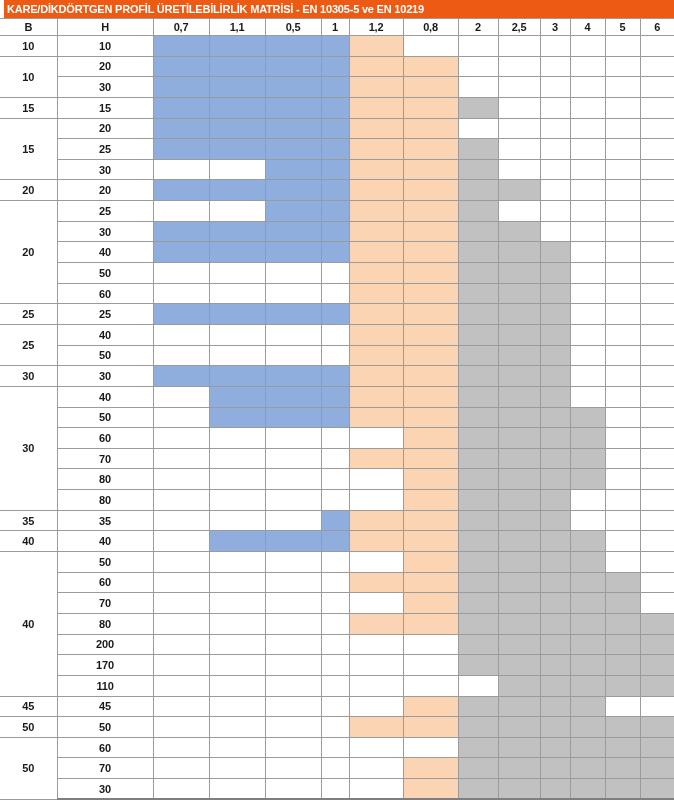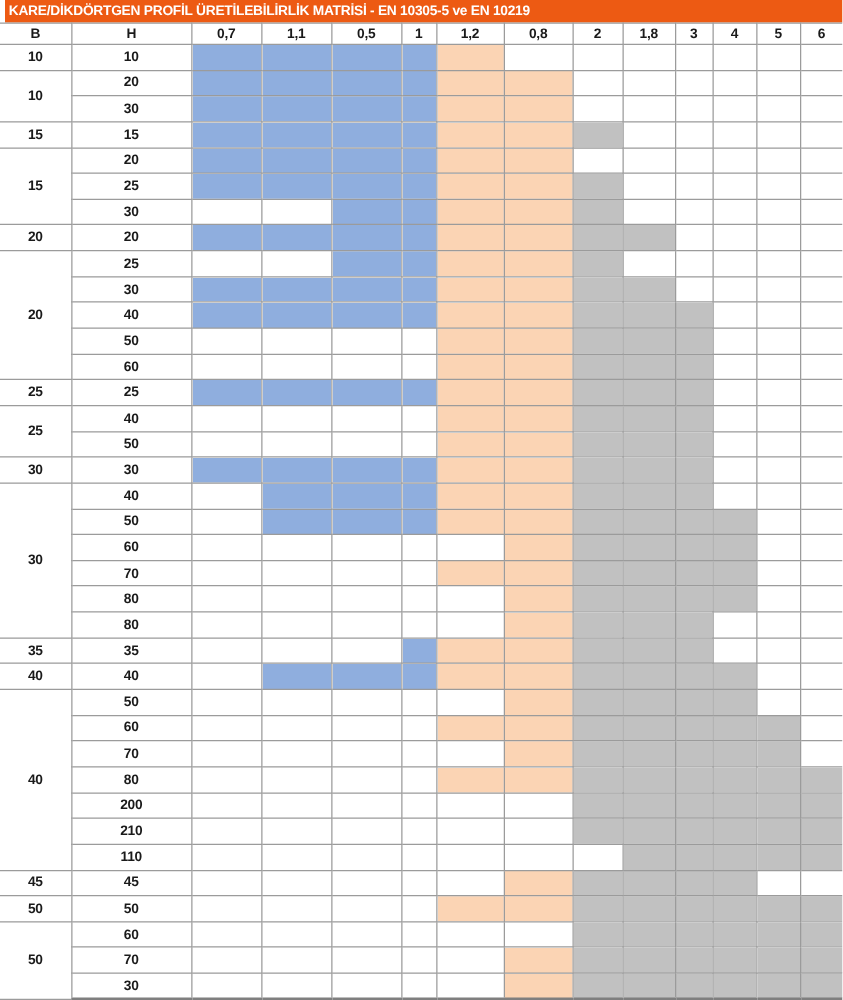--- a/index.html
+++ b/index.html
@@ -78,21 +78,21 @@
       <tr id="header-row">
           <th>B</th>
           <th>H</th>
           <th>0,7</th>
           <th>1,1</th>
           <th>0,5</th>
           <th>1</th>
           <th>1,2</th>
           <th>0,8</th>
           <th>2</th>
-          <th>1,8</th>
+          <th>2,5</th>
           <th>3</th>
           <th>4</th>
           <th>5</th>
           <th>6</th>
         </tr>
     </thead>
     <tbody id="matrix-body">
         <tr class="group-start">
           <td class="bcell" rowspan="1">10</td>
           <td class="hcell">10</td>
@@ -550,21 +550,21 @@
           <td></td>
           <td></td>
           <td style="background: rgb(193, 193, 193);"></td>
           <td style="background: rgb(193, 193, 193);"></td>
           <td style="background: rgb(193, 193, 193);"></td>
           <td style="background: rgb(193, 193, 193);"></td>
           <td style="background: rgb(193, 193, 193);"></td>
           <td style="background: rgb(193, 193, 193);"></td>
         </tr>
         <tr>
-          <td class="hcell">210</td>
+          <td class="hcell">170</td>
           <td></td>
           <td></td>
           <td></td>
           <td></td>
           <td></td>
           <td></td>
           <td style="background: rgb(193, 193, 193);"></td>
           <td style="background: rgb(193, 193, 193);"></td>
           <td style="background: rgb(193, 193, 193);"></td>
           <td style="background: rgb(193, 193, 193);"></td>

